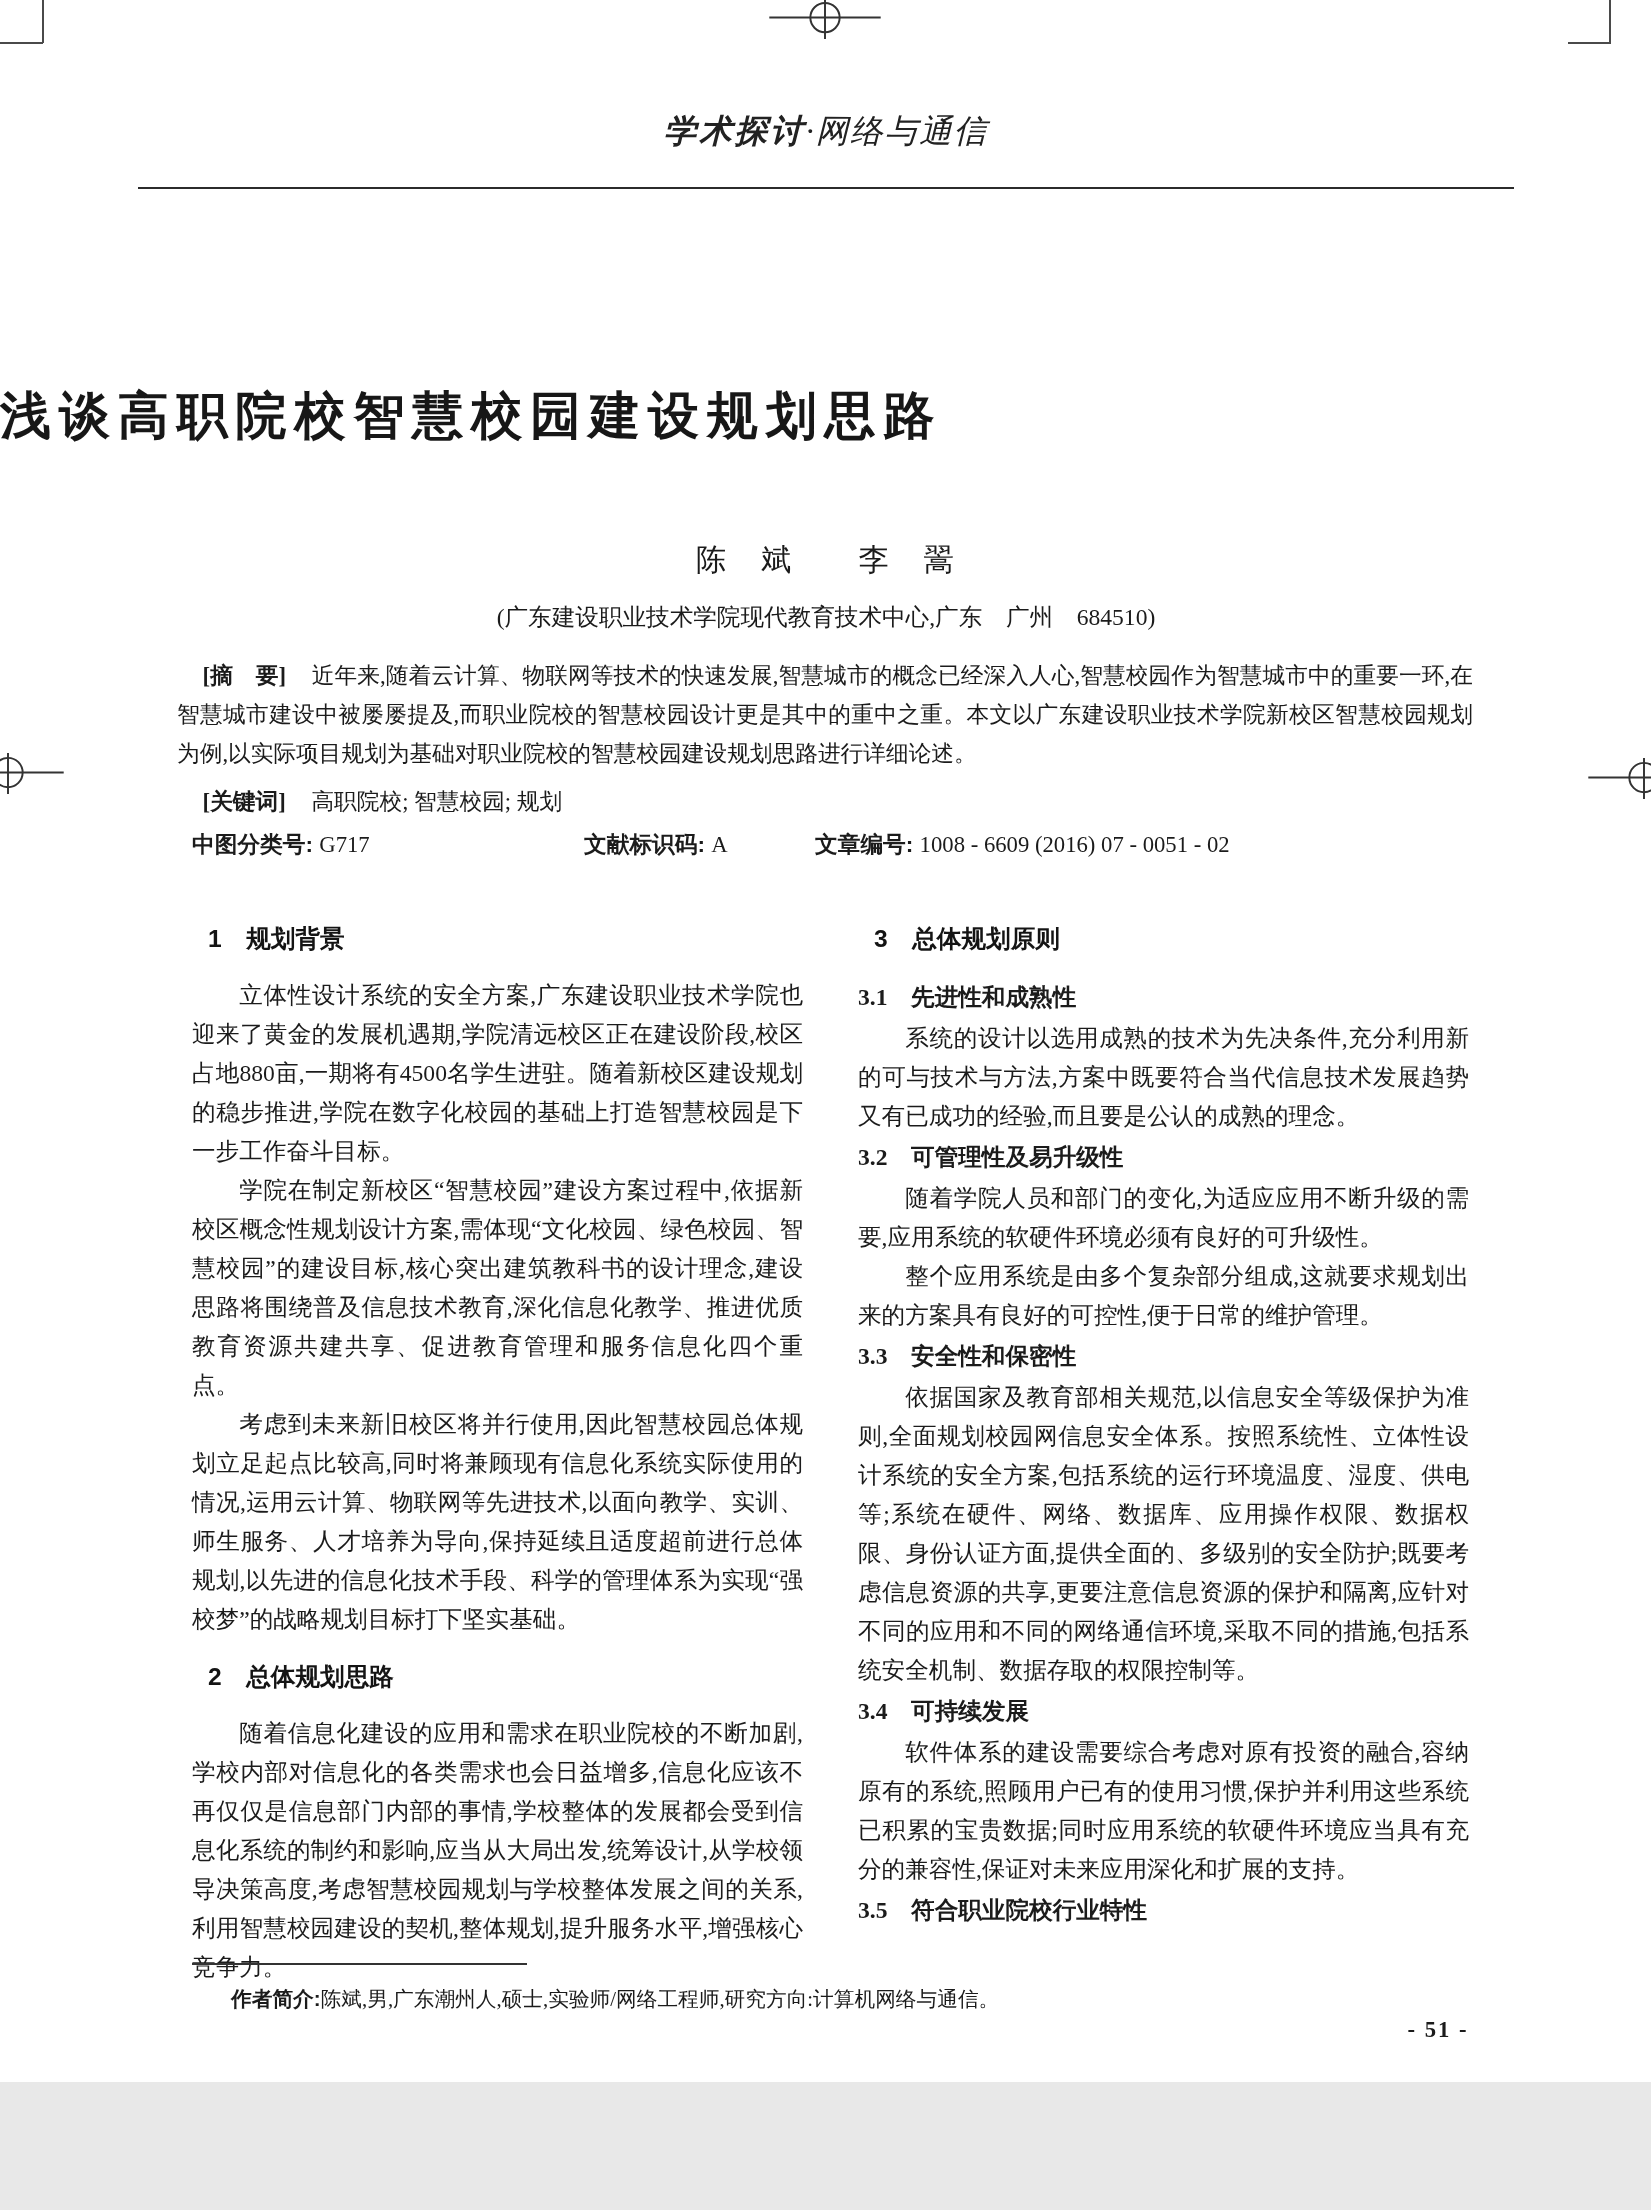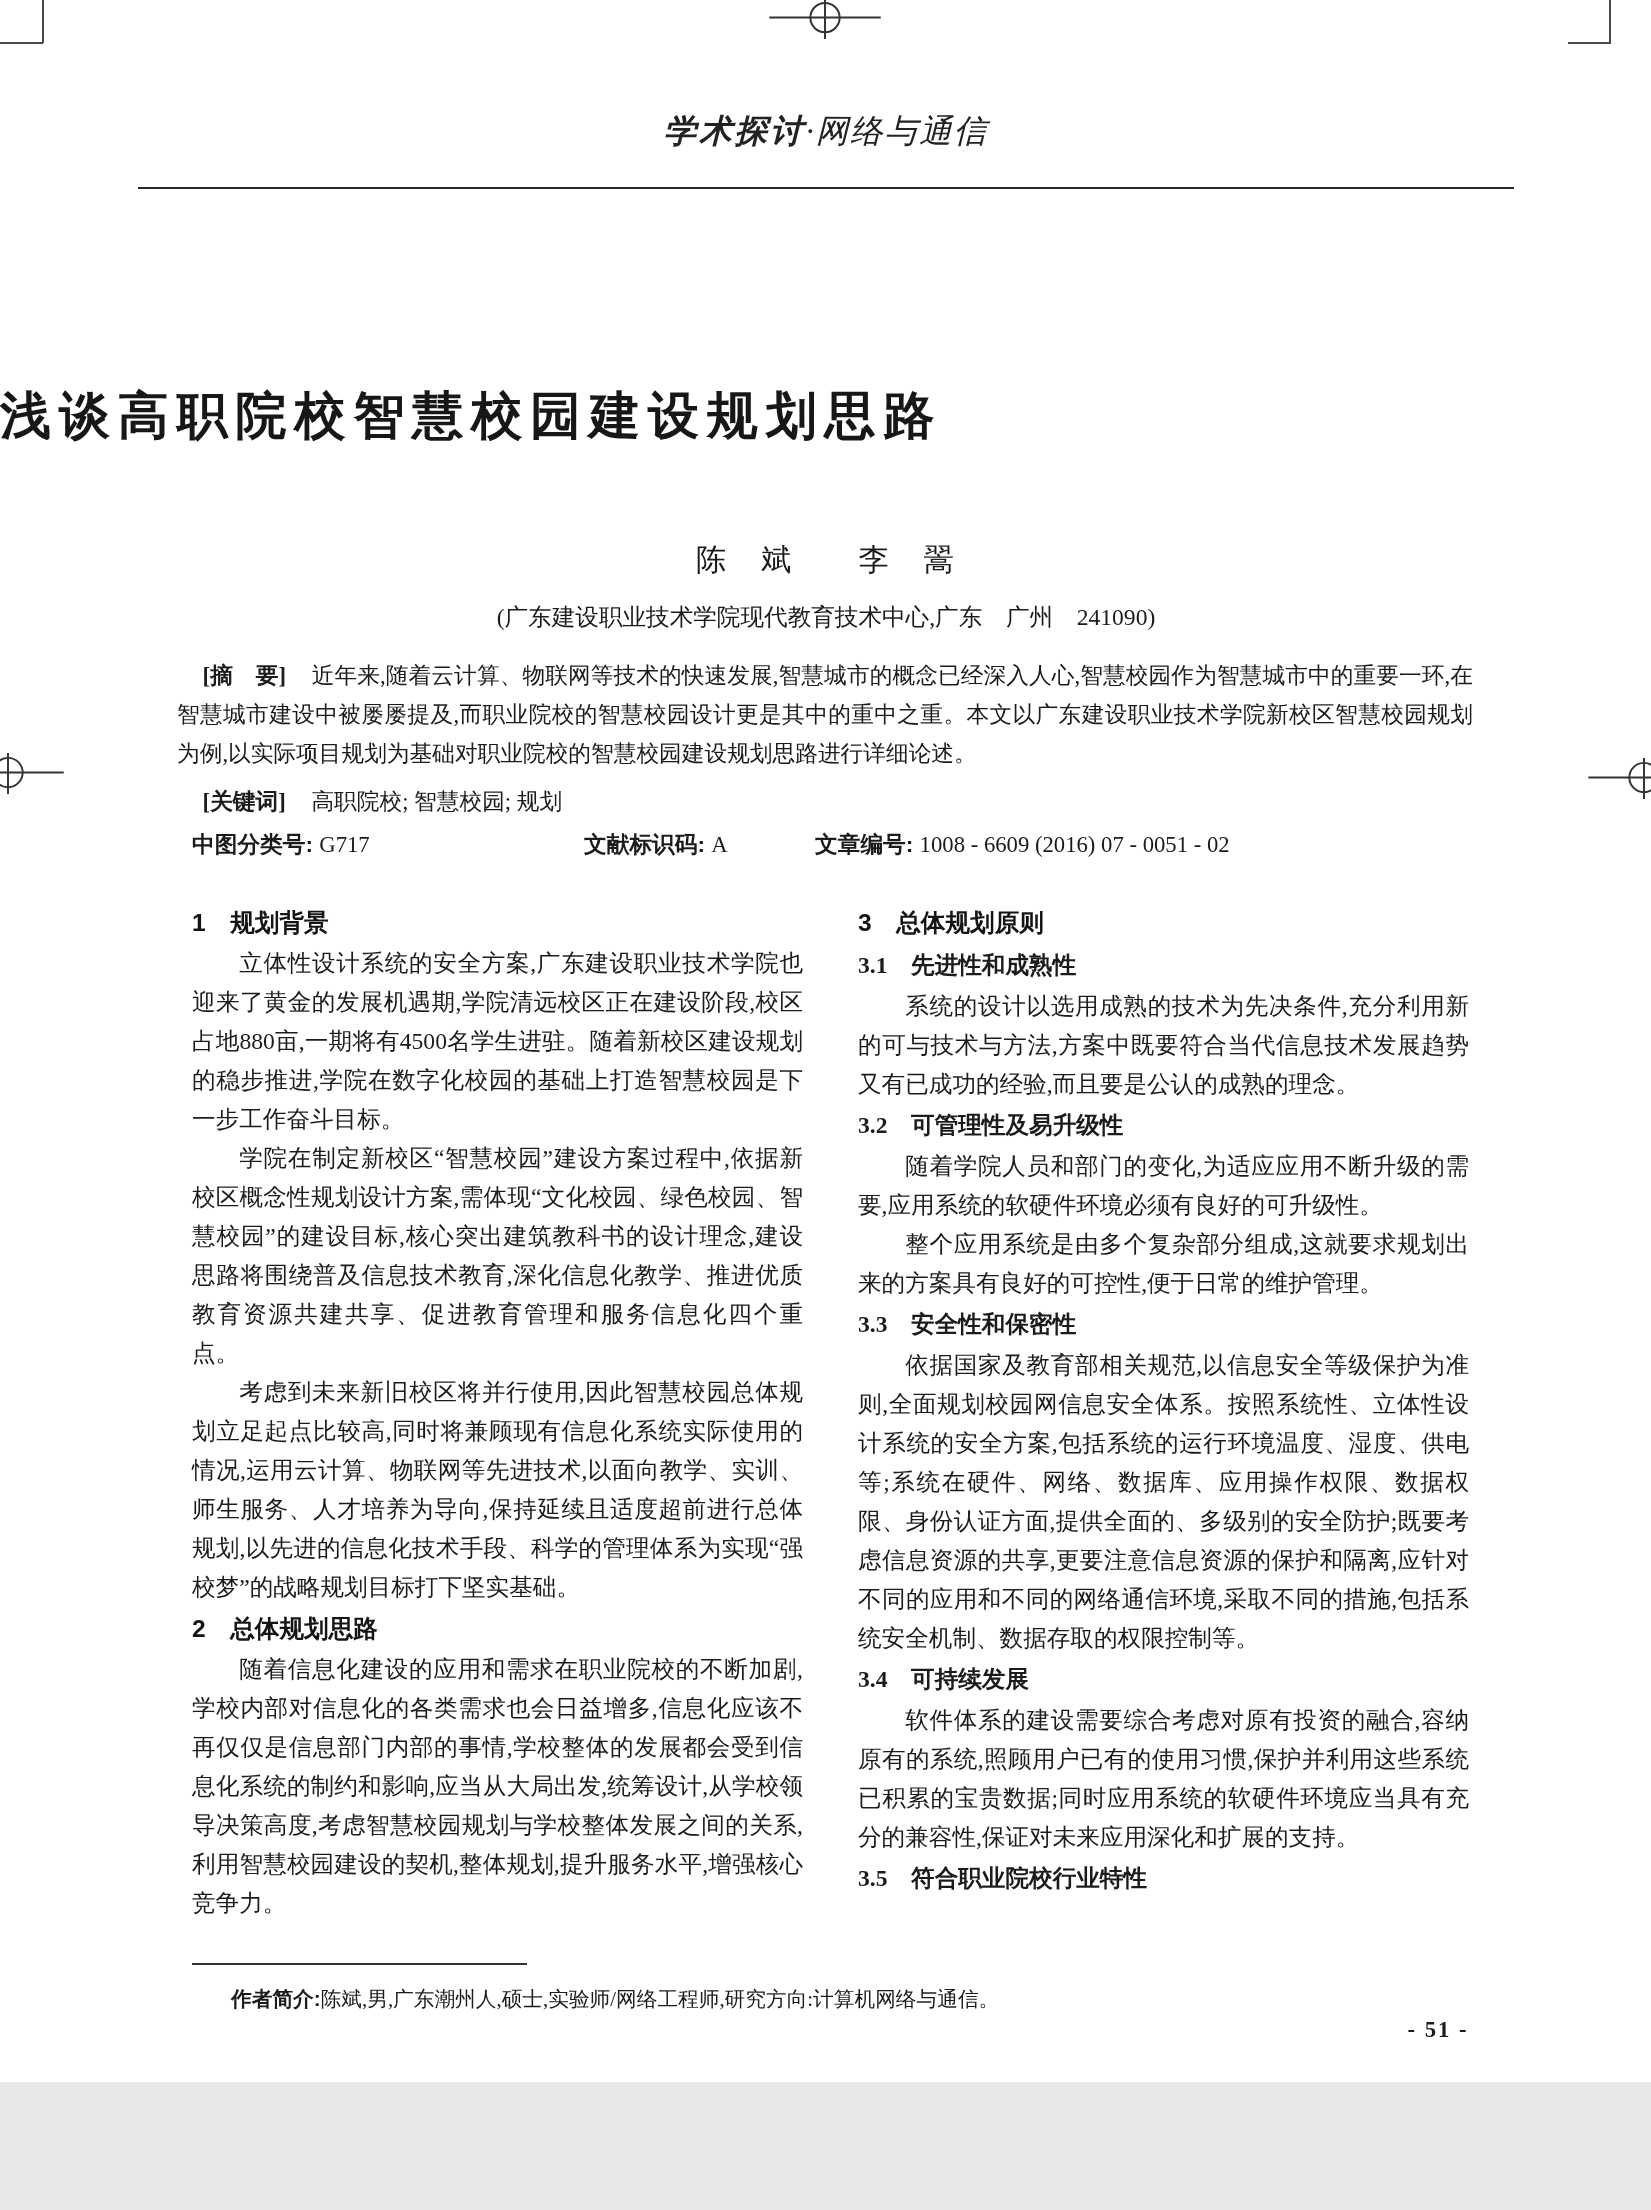--- a/index.html
+++ b/index.html
@@ -74,21 +74,21 @@
   .classification .art { left: 815px; }
 
   
   .columns {
     position: absolute; top: 901px; left: 192px; width: 1277px;
     display: flex; gap: 55px;
   }
   .col { width: 611px; font-size: 23.6px; line-height: 39px; text-align: justify; }
   .col p { margin: 0; text-indent: 2em; word-break: break-all; }
   .col h2 {
-    margin: 0; font-family: "Liberation Sans", sans-serif;
+    margin: 16px; font-family: "Liberation Sans", sans-serif;
     font-size: 24.6px; font-weight: bold; line-height: 43px;
     text-align: left; color: #141414;
   }
   .col h3 {
     margin: 0; font-family: "Liberation Serif", serif;
     font-size: 23.6px; font-weight: bold; line-height: 43px; text-align: left;
   }
 
   
   .footnote-rule {
@@ -156,21 +156,21 @@
       </svg>
   </div>
 
   <div class="journal-header">
     <span class="strong">学术探讨</span><span class="rest">·网络与通信</span>
   </div>
   <div class="header-rule"></div>
 
   <h1 class="article-title">浅谈高职院校智慧校园建设规划思路</h1>
   <div class="authors">陈　斌　　李　翯</div>
-  <div class="affiliation">(广东建设职业技术学院现代教育技术中心,广东　广州　241090)</div>
+  <div class="affiliation">(广东建设职业技术学院现代教育技术中心,广东　广州　684510)</div>
 
   <p class="abstract">
     <span class="meta-label">[摘　要]</span><span>近年来,随着云计算、物联网等技术的快速发展,智慧城市的概念已经深入人心,智慧校园作为智慧城市中的重要一环,在智慧城市建设中被屡屡提及,而职业院校的智慧校园设计更是其中的重中之重。本文以广东建设职业技术学院新校区智慧校园规划为例,以实际项目规划为基础对职业院校的智慧校园建设规划思路进行详细论述。</span>
   </p>
 
   <div class="keywords">
     <span class="meta-label">[关键词]</span><span>高职院校; 智慧校园; 规划</span>
   </div>
 
   <div class="classification">

